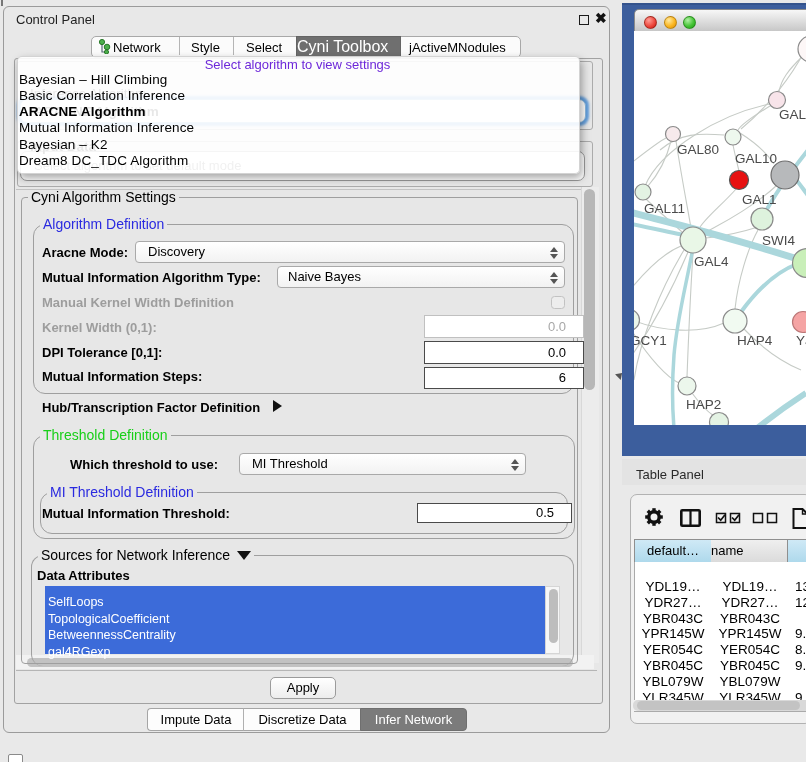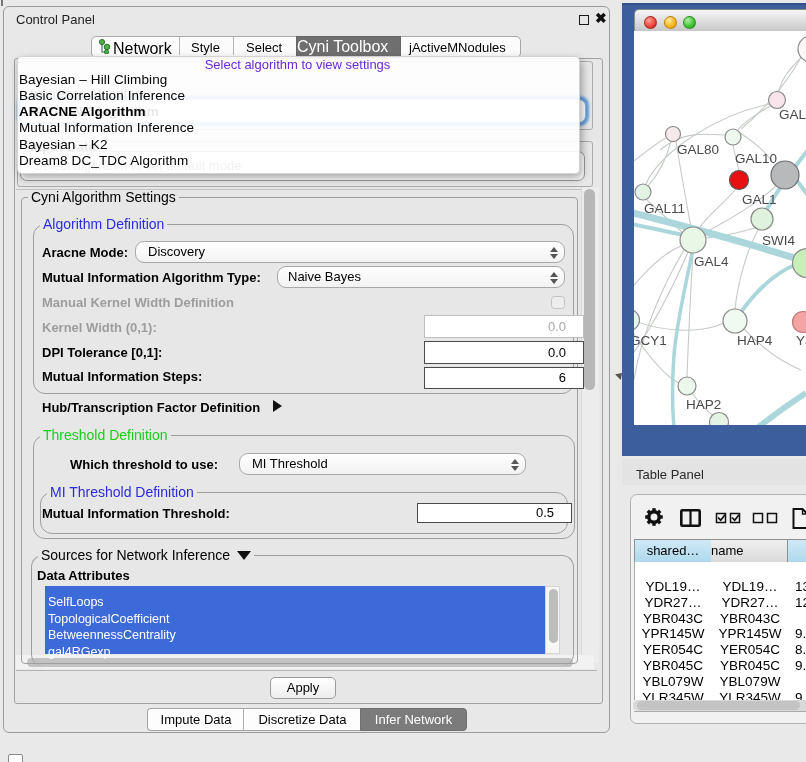--- a/index.html
+++ b/index.html
@@ -1,21 +1,21 @@
 <!DOCTYPE html>
 <html><head><meta charset="utf-8">
 <style>
 html,body{margin:0;padding:0}
 body{width:806px;height:762px;overflow:hidden;position:relative;background:#e9e9e9;font-family:"Liberation Sans",sans-serif;font-size:13px;color:#000}
 .a{position:absolute}
 .lb{position:absolute;font-size:13px;font-weight:bold;white-space:nowrap}
 .dis{color:#9d9d9d}
 .grp{position:absolute;border:1px solid #9f9f9f;border-radius:12px}
 .grp>span{position:absolute;top:-8px;left:6px;background:#e7e7e7;padding:0 3px;font-size:14px;line-height:15px;white-space:nowrap}
-.combo{position:absolute;background:linear-gradient(#ffffff,#f2f2f2);border:1px solid #a9a9a9;border-radius:9px;font-size:13px;color:#000;white-space:nowrap}
+.combo{position:absolute;background:linear-gradient(#ffffff,#f2f2f2);border:1px solid #a9a9a9;border-radius:4px;font-size:13px;color:#000;white-space:nowrap}
 .arrs{position:absolute;right:6px;width:8px}
 .up{position:absolute;top:5px;left:0;width:0;height:0;border-left:4px solid transparent;border-right:4px solid transparent;border-bottom:5px solid #555}
 .dn{position:absolute;top:12px;left:0;width:0;height:0;border-left:4px solid transparent;border-right:4px solid transparent;border-top:5px solid #555}
 .fld{position:absolute;background:#fff;border:1px solid #4a4a4a;font-size:13px;text-align:right;padding-right:17px}
 .pi{position:absolute;left:19px;font-size:13.5px;letter-spacing:0.12px;white-space:nowrap}
 .seg{position:absolute;top:0;height:21px;line-height:21px;text-align:center;font-size:13px;background:#fdfdfd;border-top:1px solid #a5a5a5;border-bottom:1px solid #a5a5a5}
 </style></head>
 <body>
 
 <div class="a" style="left:3px;top:6px;width:605px;height:725px;background:#e8e8e8;border:1px solid #9b9b9b;border-radius:6px"></div>
@@ -24,21 +24,21 @@
 <div class="a" style="left:595px;top:10px;font-size:14px;font-weight:bold;color:#111">✖</div>
 
 <div class="a" style="left:91px;top:36px;width:428px;height:20px;background:#fbfbfb;border:1px solid #a8a8a8;border-radius:5px"></div>
 <div class="a" style="left:99px;top:39px;width:13px;height:15px">
 <svg width="13" height="15" viewBox="0 0 13 15">
       <path d="M3,5 V13 H7" fill="none" stroke="#5a6b7a" stroke-width="1.2"></path>
       <circle cx="3" cy="3" r="2.6" fill="#4db04d" stroke="#1c6e1c" stroke-width=".9"></circle>
       <circle cx="8" cy="8" r="2.8" fill="#4db04d" stroke="#1c6e1c" stroke-width=".9"></circle>
       <circle cx="7.5" cy="13" r="2.1" fill="#4db04d" stroke="#1c6e1c" stroke-width=".9"></circle>
     </svg></div>
-<div class="a" style="left:113px;top:40px;font-size:16px">Network</div>
+<div class="a" style="left:113px;top:40px;font-size:13px">Network</div>
 <div class="a" style="left:179px;top:37px;width:1px;height:18px;background:#b5b5b5"></div>
 <div class="a" style="left:191px;top:40px;font-size:13px">Style</div>
 <div class="a" style="left:233px;top:37px;width:1px;height:18px;background:#b5b5b5"></div>
 <div class="a" style="left:246px;top:40px;font-size:13px">Select</div>
 <div class="a" style="left:296px;top:36px;width:103px;height:20px;background:#6f6f6f;border:1px solid #646464;color:#fff;text-align:left;line-height:19px;font-size:16px">Cyni Toolbox</div>
 <div class="a" style="left:409px;top:40px;font-size:13px">jActiveMNodules</div>
 
 <div class="a" style="left:14px;top:58px;width:587px;height:644px;background:#e7e7e7;border:1px solid #a2a2a2;border-radius:3px"></div>
 
 <div class="a" style="left:17px;top:61px;width:574px;height:67px;border:1px solid #ababab;border-radius:3px"></div>
@@ -224,21 +224,21 @@
 <path d="M 78,13.5 l 2.7,2.7 l 4.3,-5.4" stroke-width="1.7"></path>
           <path d="M 92,13.5 l 2.7,2.7 l 4.3,-5.4" stroke-width="1.7"></path>
 <rect x="113.5" y="9.5" width="9" height="9"></rect>
           <rect x="127.5" y="9.5" width="9" height="9"></rect>
 </g>
 <path d="M 153.5,5 h 9 l 5,5 v 14 h -14 z" fill="#f4f4f4" stroke="#111" stroke-width="2"></path>
 <path d="M 162.5,5 v 5 h 5" fill="none" stroke="#111" stroke-width="1.4"></path>
 </g>
 </svg></div>
 
-<div class="a" style="left:634px;top:539px;width:76px;height:22px;background:linear-gradient(#cfe9f6,#aed9ec);border:1px solid #8f8f8f;text-align:center;line-height:22px;font-size:13px">shared…</div>
+<div class="a" style="left:634px;top:539px;width:76px;height:22px;background:linear-gradient(#cfe9f6,#aed9ec);border:1px solid #8f8f8f;text-align:center;line-height:22px;font-size:13px">default…</div>
 <div class="a" style="left:711px;top:539px;width:76px;height:22px;background:linear-gradient(#efefef,#dbdbdb);border:1px solid #8f8f8f;border-left:none;line-height:22px;font-size:13px">name</div>
 <div class="a" style="left:788px;top:539px;width:18px;height:22px;background:linear-gradient(#cfe9f6,#aed9ec);border:1px solid #8f8f8f;border-left:none"></div>
 <div class="a" id="trows" style="left:634px;top:562px;width:172px;height:138px;background:#fff;border-left:1px solid #aaa;font-size:13.5px;overflow:hidden;padding-top:17px;box-sizing:border-box">
 <style>.tr{position:relative;height:15.8px;white-space:nowrap}.tr b{position:absolute;top:0;font-weight:normal;line-height:15.8px}.c1{left:0;width:76px;text-align:center}.c2{left:77px;width:76px;text-align:center}.c3{left:160px}</style>
 <div class="tr">
       <b class="c1">YDL19…</b>
       <b class="c2">YDL19…</b>
       <b class="c3">13</b>
     </div>
 <div class="tr">

